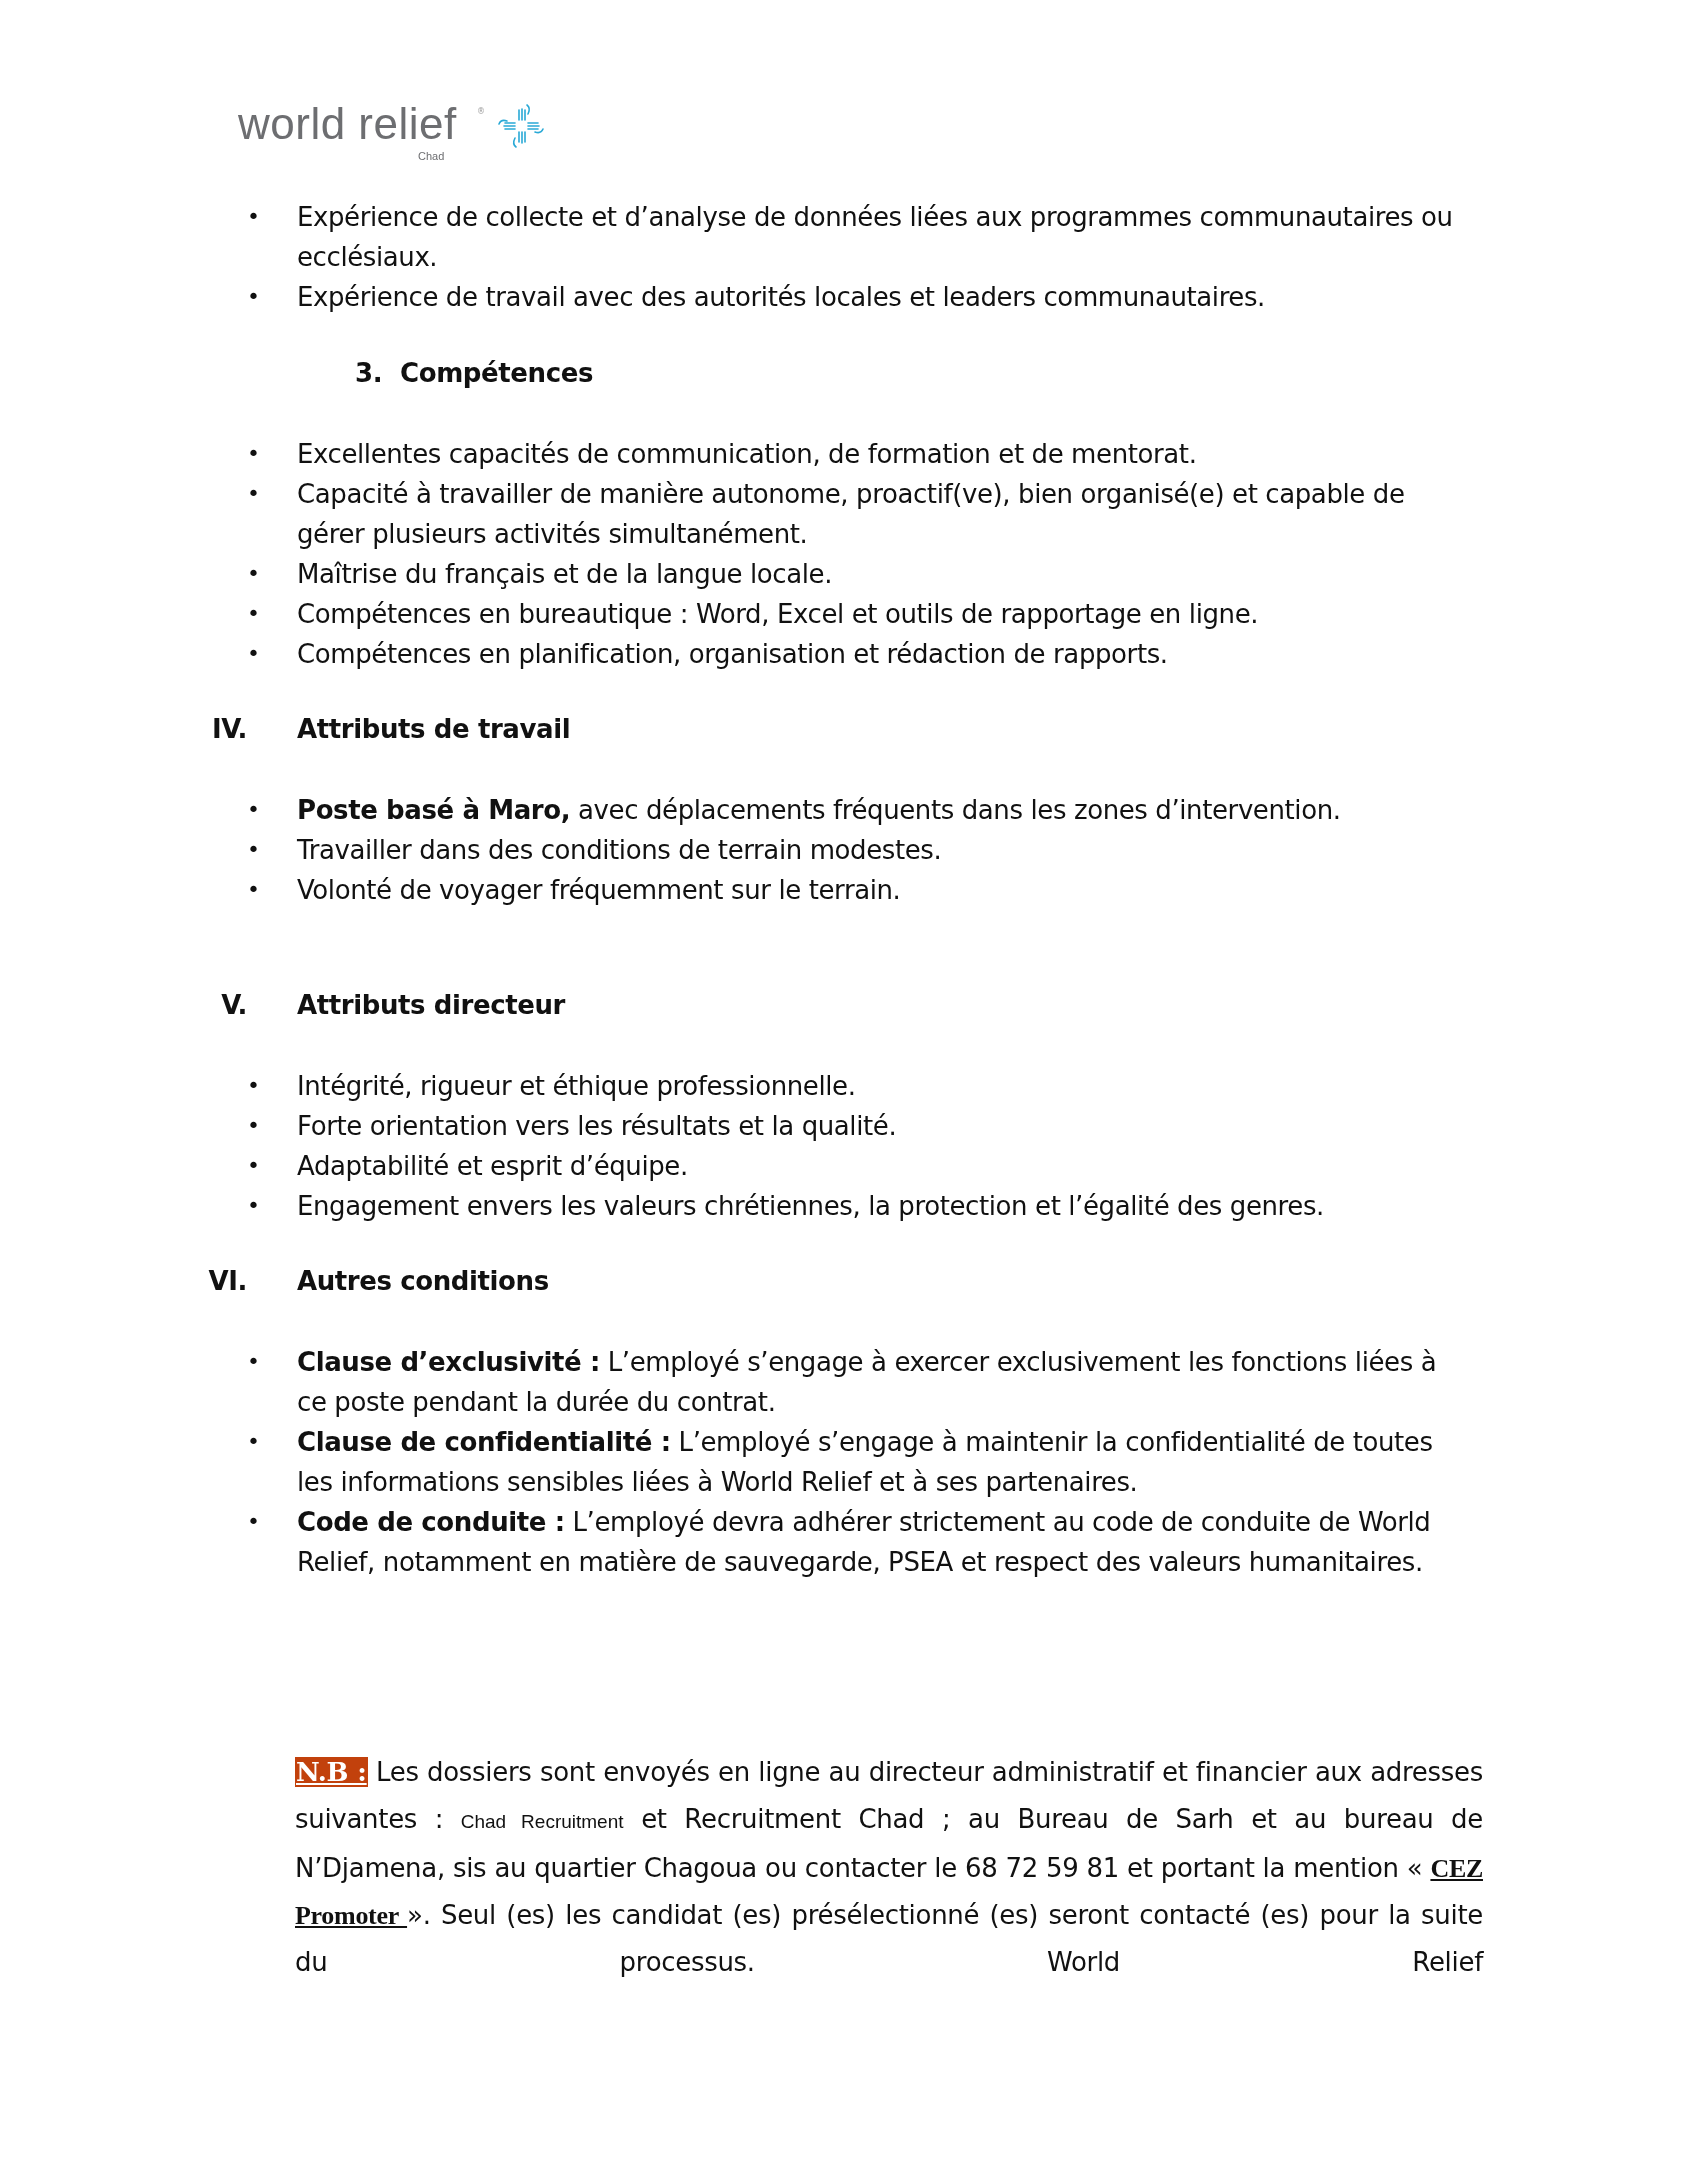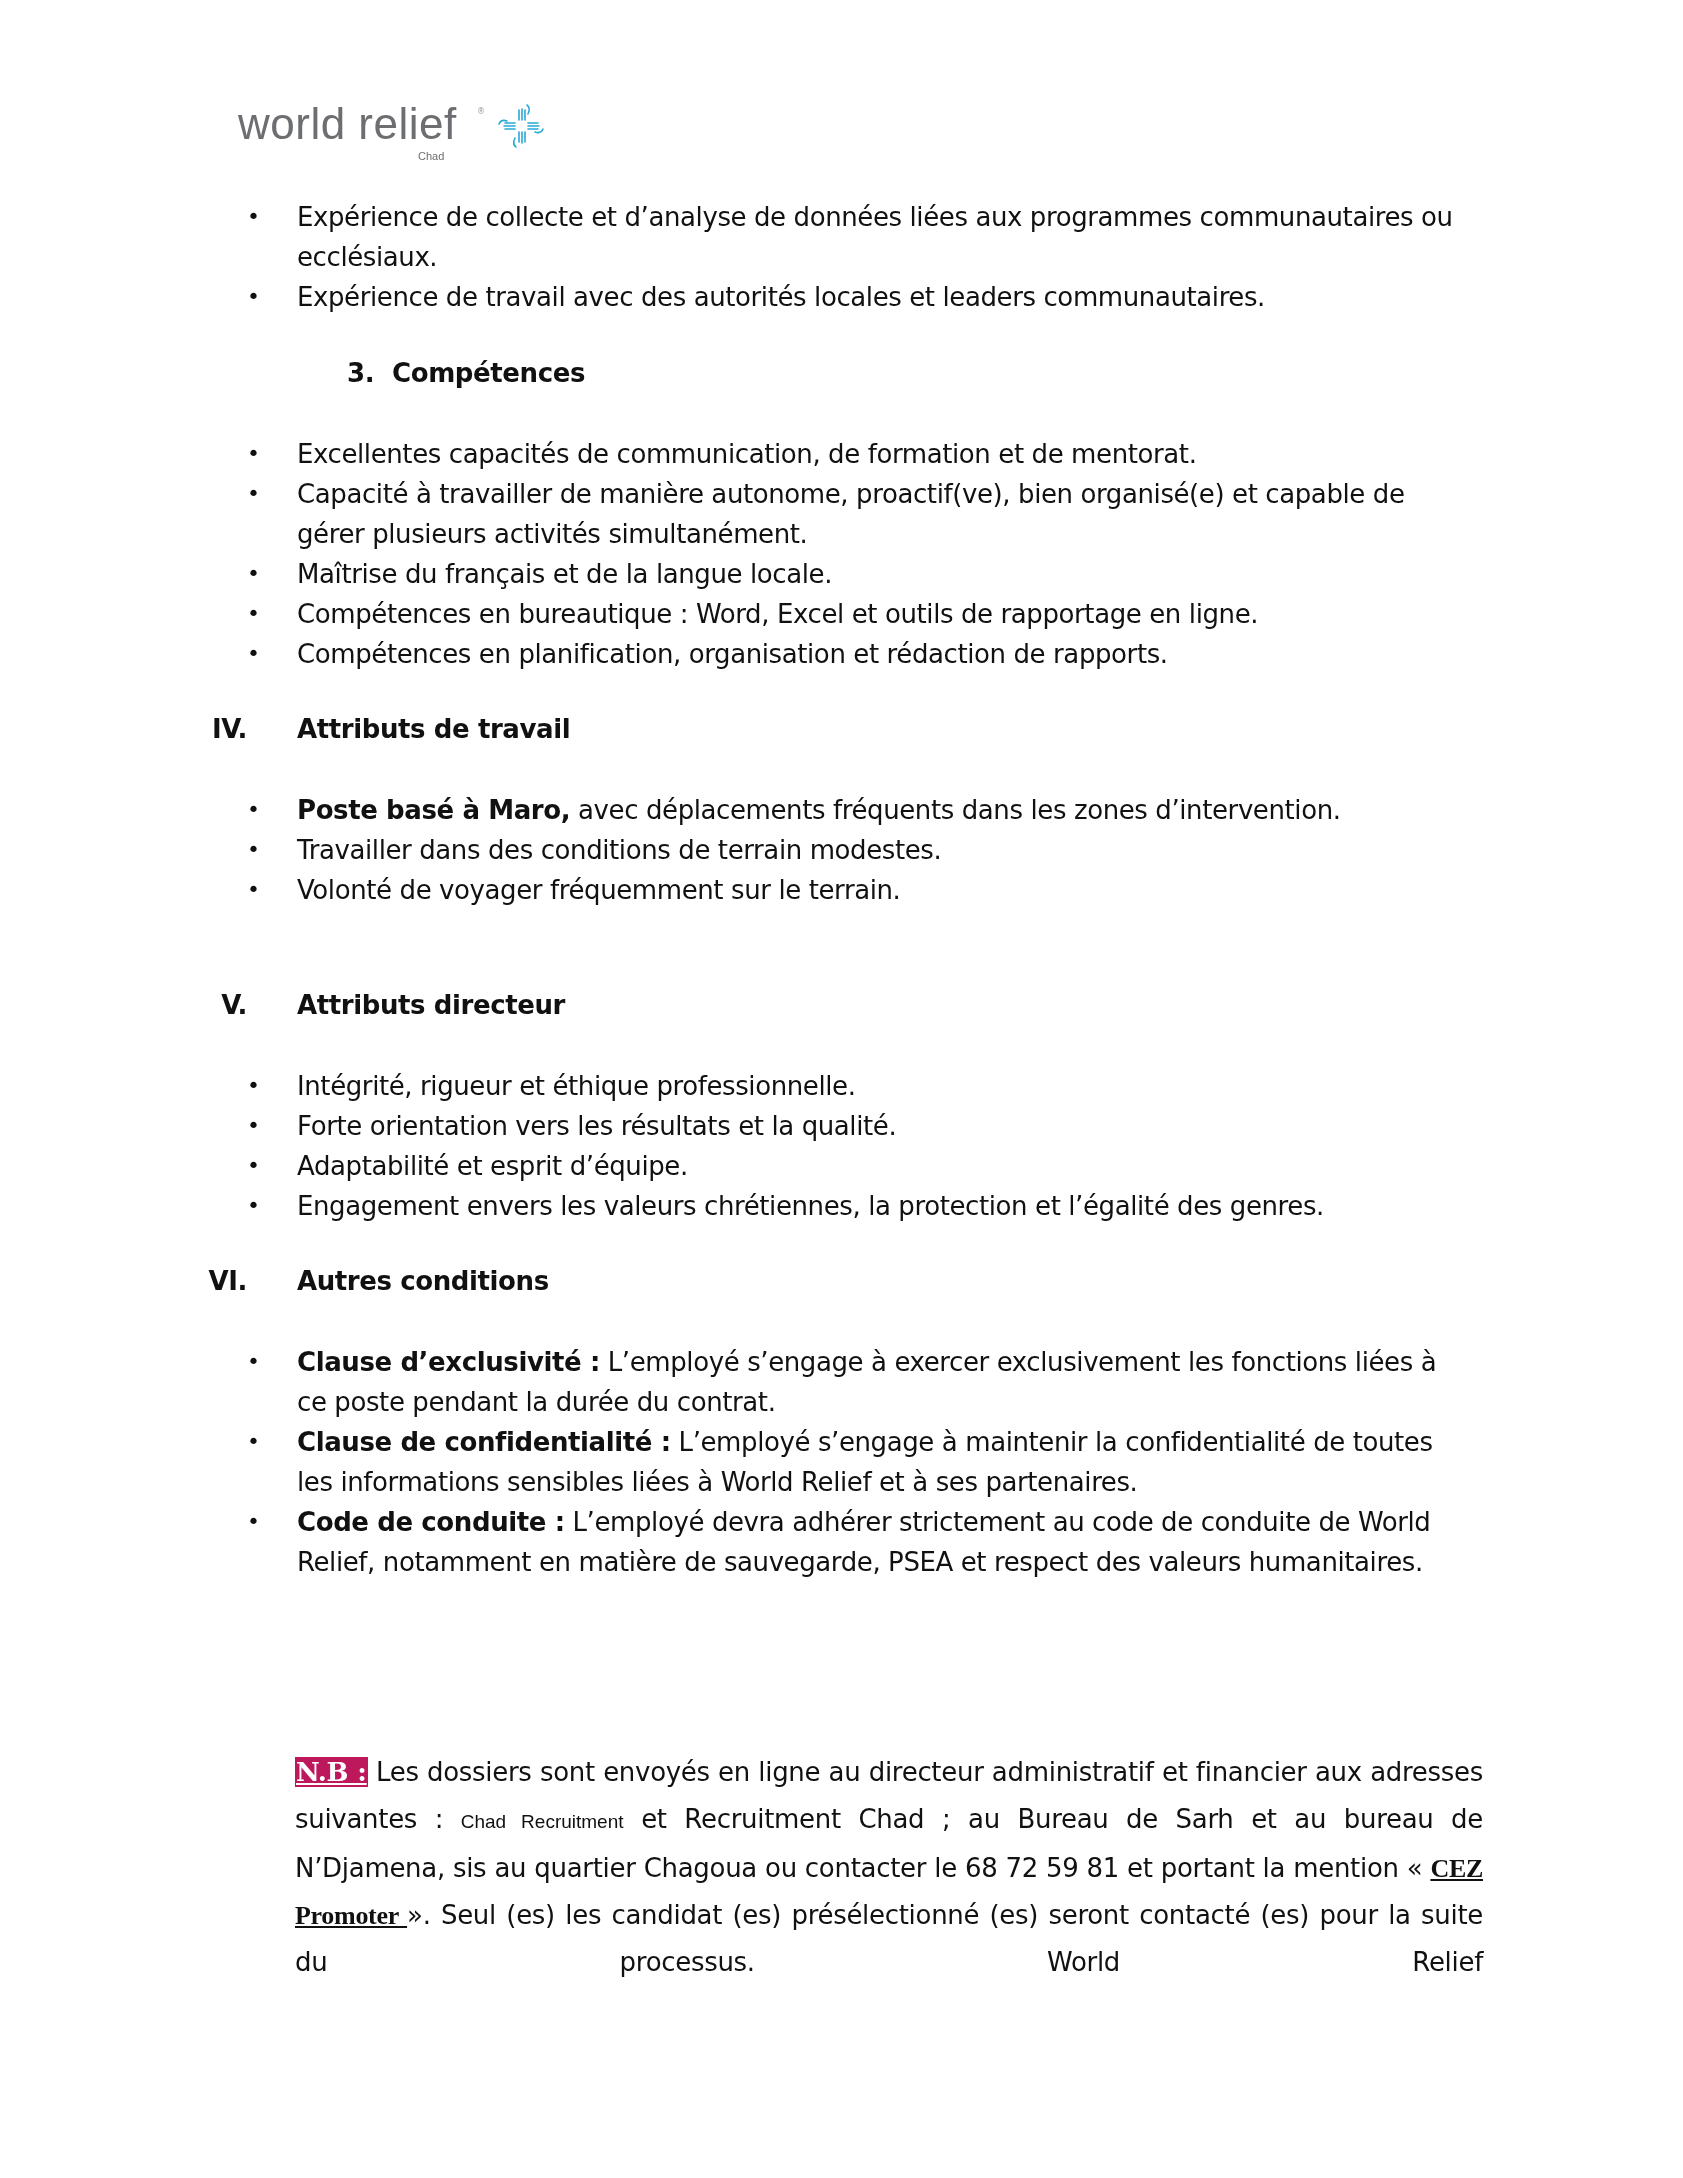--- a/index.html
+++ b/index.html
@@ -23,21 +23,21 @@
   ul.blist li .bullet { position:absolute; left:-50px; top:0; width:10px; text-align:center; font-size:22px; }
   b, .bold { font-weight:bold; }
 
   .heading { position:absolute; font-weight:bold; font-size:26px; letter-spacing:-0.4px; line-height:40px; }
   .heading .num { position:absolute; right:calc(100% + 50px); white-space:nowrap; text-align:right; }
   .subheading { position:absolute; left:347px; font-weight:bold; font-size:26px; letter-spacing:-0.4px; line-height:40px; }
   .subheading .n { display:inline-block; width:45px; }
 
   .nb { position:absolute; left:295px; top:1749px; width:1188px; font-size:26px; letter-spacing:-0.3px;
         line-height:47px; text-align:justify; text-align-last:justify; }
-  .nb-tag { background:#be185d; color:#fff; font-family:"DejaVu Serif", serif; font-weight:bold;
+  .nb-tag { background:#c2410c; color:#fff; font-family:"DejaVu Serif", serif; font-weight:bold;
             text-decoration:underline; padding:0 1px; }
   .calib { font-family:"Liberation Sans", sans-serif; font-size:19px; letter-spacing:0; }
   .promoter { font-weight:bold; text-decoration:underline;font-family:Liberation Serif, serif; }
 </style>
 </head>
 <body>
 
 <div class="page">
 
   <div class="logo">
@@ -68,21 +68,21 @@
         <path d="M46 27 Q44 32 38 30"></path>
       </g>
     </svg>
   </div>
 
   <ul class="blist txt" style="top:197px;">
     <li><span class="bullet">•</span><span>Expérience de collecte et d’analyse de données liées aux programmes communautaires ou ecclésiaux.</span></li>
     <li><span class="bullet">•</span><span>Expérience de travail avec des autorités locales et leaders communautaires.</span></li>
   </ul>
 
-  <div class="subheading" style="top:353px;">
+  <div class="subheading" style="top:353px;margin-left:8px;">
     <span class="n">3.</span><span>Compétences</span>
   </div>
   <ul class="blist txt" style="top:434px;">
     <li><span class="bullet">•</span><span>Excellentes capacités de communication, de formation et de mentorat.</span></li>
     <li><span class="bullet">•</span><span>Capacité à travailler de manière autonome, proactif(ve), bien organisé(e) et capable de gérer plusieurs activités simultanément.</span></li>
     <li><span class="bullet">•</span><span>Maîtrise du français et de la langue locale.</span></li>
     <li><span class="bullet">•</span><span>Compétences en bureautique : Word, Excel et outils de rapportage en ligne.</span></li>
     <li><span class="bullet">•</span><span>Compétences en planification, organisation et rédaction de rapports.</span></li>
   </ul>
 

